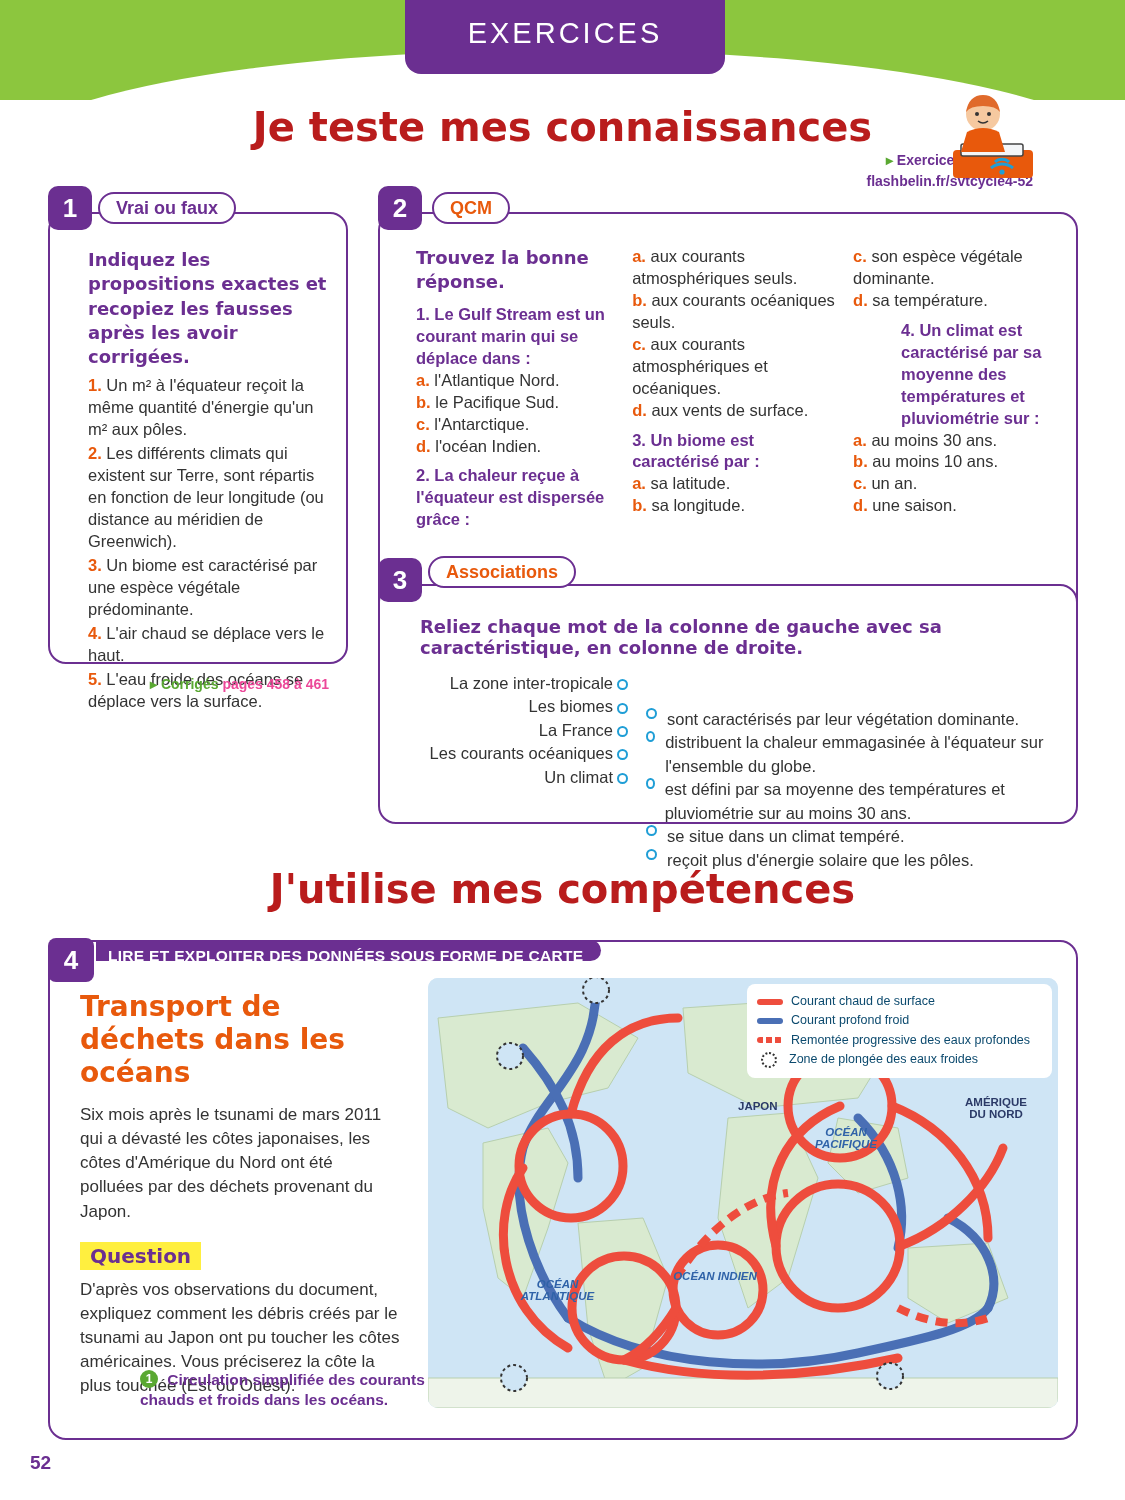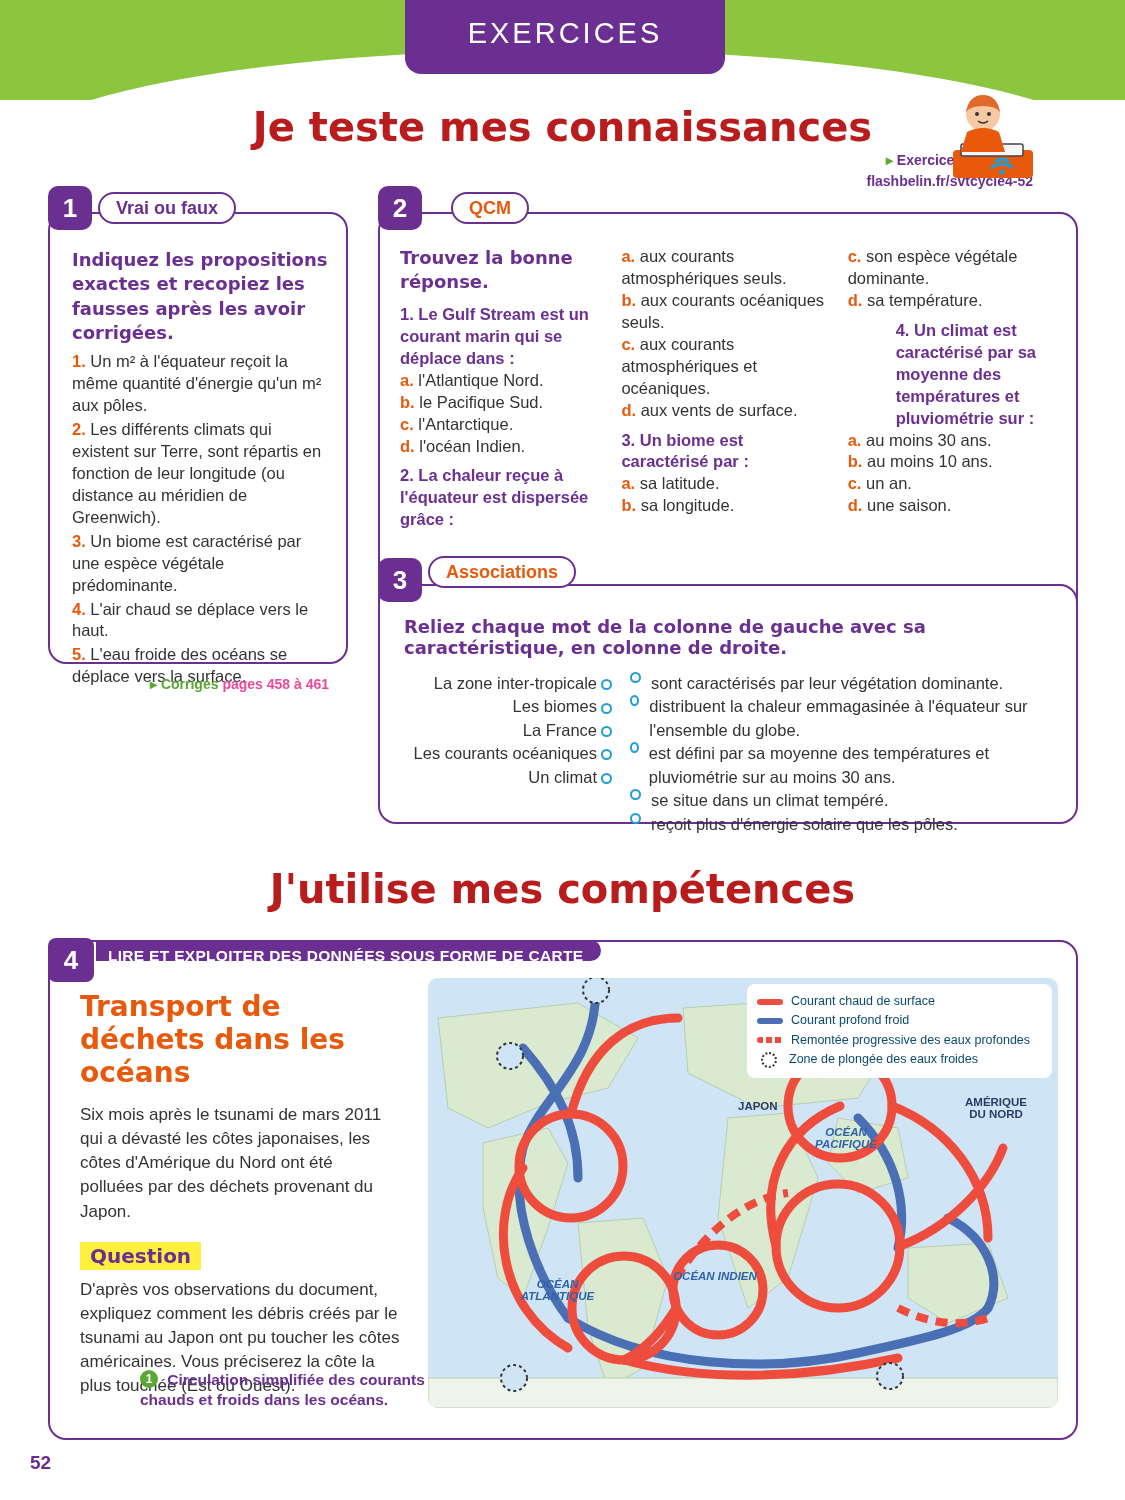--- a/index.html
+++ b/index.html
@@ -43,21 +43,21 @@
     font-size:14px; line-height:1.5;
   }
   .interactif .l1 { color:#6b2f91; font-weight:bold; }
   .interactif .l2 { color:#6b2f91; font-weight:bold; }
   .interactif .arrow { color:#5aa832; }
   .mascot {
     position:absolute; right:80px; top:88px; width:110px; height:100px;
   }
 
   
-  .exbox { position:absolute; border:2.5px solid #6b2f91; border-radius:18px; background:#fff; }
+  .exbox { position:absolute; border:2.5px solid #6b2f91; border-radius:18px; background:#fff;padding-left:16px; }
   .exnum {
     position:absolute; width:44px; height:44px; border-radius:10px;
     background:#6b2f91; color:#fff; font-size:26px; font-weight:bold;
     text-align:center; line-height:44px; z-index:5;
   }
   .extag {
     position:absolute; height:32px; border:2.5px solid #6b2f91; border-radius:16px;
     background:#fff; color:#e8590c; font-size:18px; font-weight:bold;
     line-height:28px; padding:0 16px; z-index:4; white-space:nowrap;
   }
@@ -71,36 +71,36 @@
   .consigne { color:#6b2f91; font-weight:bold; font-size:18px; line-height:1.35; font-family:"DejaVu Sans",sans-serif; }
   .qnum { color:#e8590c; font-weight:bold; }
   .corriges {
     position:absolute; left:150px; top:676px; font-size:14px; color:#5aa832; font-weight:bold;
   }
   .corriges .pg { color:#ec4899; }
 
   
   #box2 { left:378px; top:212px; width:700px; height:408px; }
   #num2 { left:378px; top:186px; }
-  #tag2 { left:451px; top:192px; }
+  #tag2 { left:432px; top:192px; }
   #box2 .cols { display:flex; padding:32px 16px 10px 20px; gap:14px; }
   #box2 .col { font-size:16.5px; line-height:1.33; color:#333; }
   .c1 { width:210px; } .c2 { width:215px; } .c3 { width:215px; }
   .qtitle { color:#6b2f91; font-weight:bold; }
   .letter { color:#e8590c; font-weight:bold; }
   .bold-purple { color:#6b2f91; font-weight:bold; font-family:"DejaVu Sans",sans-serif; font-size:18px; }
 
   
   #box3 { left:378px; top:584px; width:700px; height:240px; }
   #num3 { left:378px; top:558px; }
   #tag3 { left:428px; top:556px; }
   #box3 .inner { padding:30px 20px 10px 24px; }
   .assoc-wrap { display:flex; margin-top:14px; font-size:16.5px; color:#333; }
   .assoc-left { width:212px; text-align:right; line-height:1.42; }
-  .assoc-right { flex:1; line-height:1.42; padding-left:10px; }
+  .assoc-right { flex:1; line-height:1.42; padding-left:10px;margin-top:36px; }
   .circ {
     display:inline-block; width:11px; height:11px; border:2px solid #1f9ed6;
     border-radius:50%; vertical-align:middle; margin:0 4px;
   }
   .assoc-right > div { display:flex; gap:6px; align-items:flex-start; }
   .assoc-right .txt { display:block; }
 
   
   #box4 { left:48px; top:940px; width:1030px; height:500px; }
   #num4 { left:48px; top:938px; width:46px; height:44px; border-radius:8px; }

